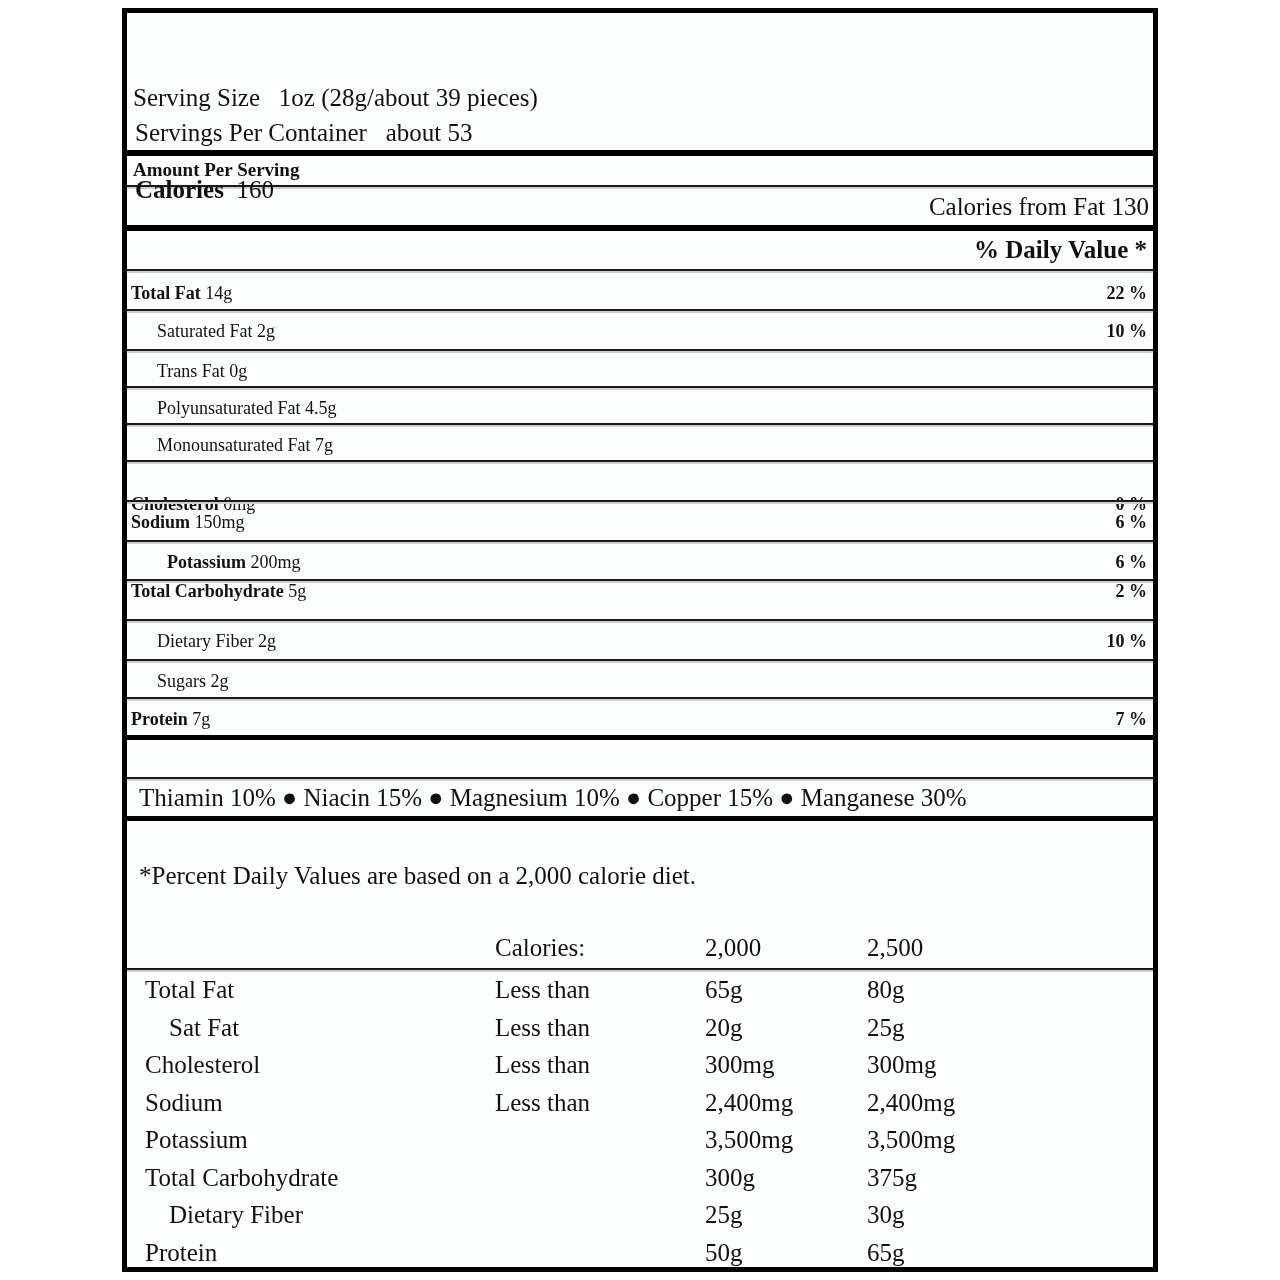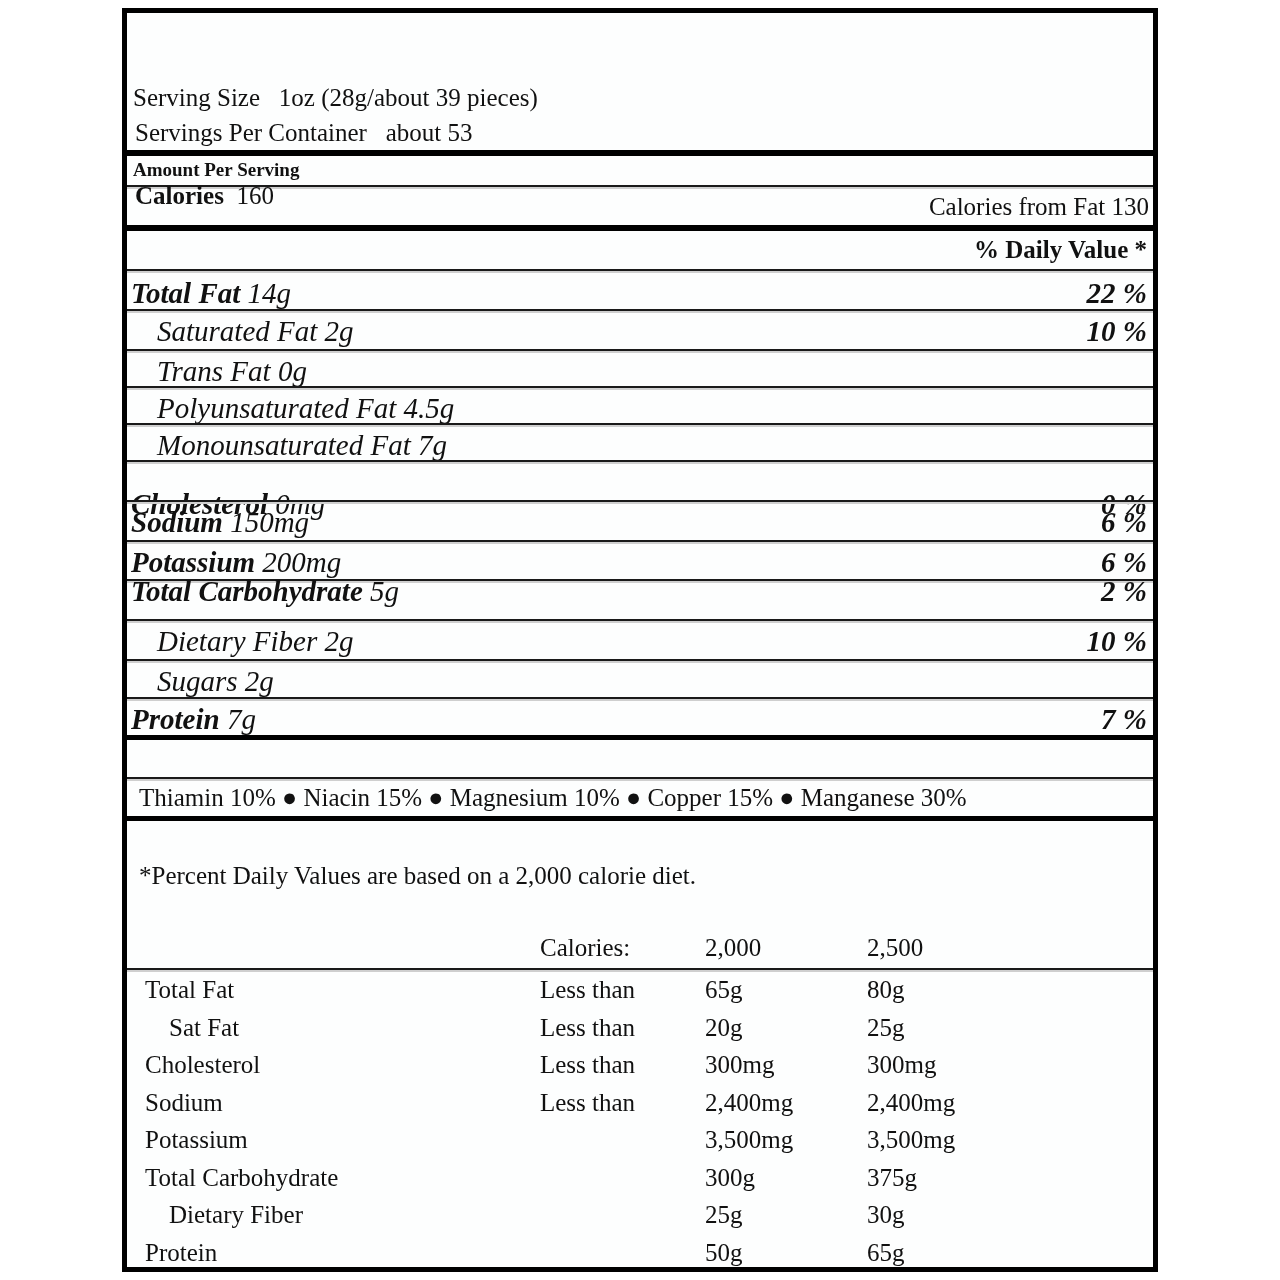--- a/index.html
+++ b/index.html
@@ -11,52 +11,52 @@
     }
     .title {
       position: absolute; left: 0; right: 0; top: 12px; height: 50px;
       text-align: center; font-weight: bold; font-size: 43px; line-height: 50px;
       padding-left: 10px; letter-spacing: 0.2px;
     }
     .serving { position: absolute; left: 6px; font-size: 25px; line-height: 30px; white-space: pre; }
     .thick { position: absolute; left: 0; right: 0; background: #000; }
     .thin { position: absolute; left: 0; right: 0; height: 2px; background: #1a1a1a; }
     .thin::after { content: ""; position: absolute; left: 0; right: 0; top: 2px; height: 2px; background: #cfcfcf; }
-    .row { position: absolute; left: 0; right: 0; font-size: 29px; line-height: 36px; height: 36px; font-style: italic; }
+    .row { position: absolute; left: 0; right: 0; font-size: 18px; line-height: 36px; height: 36px; }
     .row .left { position: absolute; left: 4px; top: 0; white-space: pre; }
     .row .left.indent { left: 30px; }
     .row .right { position: absolute; right: 6px; top: 0; font-weight: bold; white-space: pre; }
     .b { font-weight: bold; }
     .aps { position: absolute; left: 6px; font-size: 19px; font-weight: bold; line-height: 26px; }
     .cal-left { position: absolute; left: 8px; font-size: 25px; line-height: 34px; white-space: pre; }
     .cal-right { position: absolute; right: 4px; font-size: 25px; line-height: 34px; white-space: pre; }
     .dv-head { position: absolute; right: 6px; font-size: 25px; font-weight: bold; line-height: 36px; }
     .vit { position: absolute; left: 12px; font-size: 25px; line-height: 36px; white-space: pre; }
     .foot { position: absolute; left: 12px; font-size: 25px; line-height: 34px; white-space: pre; }
     .dvt-row { position: absolute; left: 0; right: 0; height: 37px; font-size: 25px; line-height: 37px; }
     .dvt-row span { position: absolute; top: 0; white-space: pre; }
     .c-nut { left: 18px; }
     .c-nut.indent { left: 42px; }
-    .c-lim { left: 368px; margin-left: 45px; }
+    .c-lim { left: 368px; }
     .c-2000 { left: 578px; }
     .c-2500 { left: 740px; }
   </style>
 </head>
 <body>
 
 <div class="label">
 
   <div class="serving" style="top:70px;"><span>Serving Size</span>   <span>1oz (28g/about 39 pieces)</span></div>
   <div class="serving" style="top:105px; left:8px;"><span>Servings Per Container</span>   <span>about 53</span></div>
 
   <div class="thick" style="top:137px; height:6px;"></div>
   <div class="aps" style="top:144px;">Amount Per Serving</div>
   <div class="thin" style="top:172px;"></div>
 
-  <div class="cal-left" style="top:166px;"><span class="b">Calories</span>  <span>160</span></div>
+  <div class="cal-left" style="top:160px;"><span class="b">Calories</span>  <span>160</span></div>
   <div class="cal-right" style="top:177px;">Calories from Fat 130</div>
 
   <div class="thick" style="top:212px; height:6px;"></div>
   <div class="dv-head" style="top:219px;">% Daily Value *</div>
   <div class="thin" style="top:256px;"></div>
 
   <div id="nutrient-rows">
       <div class="row" style="top: 262px;">
         <span class="left"><span class="b">Total Fat</span> <span>14g</span></span>
         <span class="right">22 %</span>
@@ -85,21 +85,21 @@
       <div class="row" style="top: 473px; border-radius: 10px;">
         <span class="left"><span class="b">Cholesterol</span> <span>0mg</span></span>
         <span class="right">0 %</span>
       </div>
       <div class="thin" style="top: 487px;"></div>
       <div class="row" style="top: 491px;">
         <span class="left"><span class="b">Sodium</span> <span>150mg</span></span>
         <span class="right">6 %</span>
       </div>
       <div class="thin" style="top: 527px;"></div>
-      <div class="row" style="top: 531px;">
+      <div class="row" style="top: 531px; margin-left: 36px;">
         <span class="left"><span class="b">Potassium</span> <span>200mg</span></span>
         <span class="right">6 %</span>
       </div>
       <div class="thin" style="top: 566px;"></div>
       <div class="row" style="top: 560px; border-radius: 14px;">
         <span class="left"><span class="b">Total Carbohydrate</span> <span>5g</span></span>
         <span class="right">2 %</span>
       </div>
       <div class="thin" style="top: 606px;"></div>
       <div class="row" style="top: 610px;">

